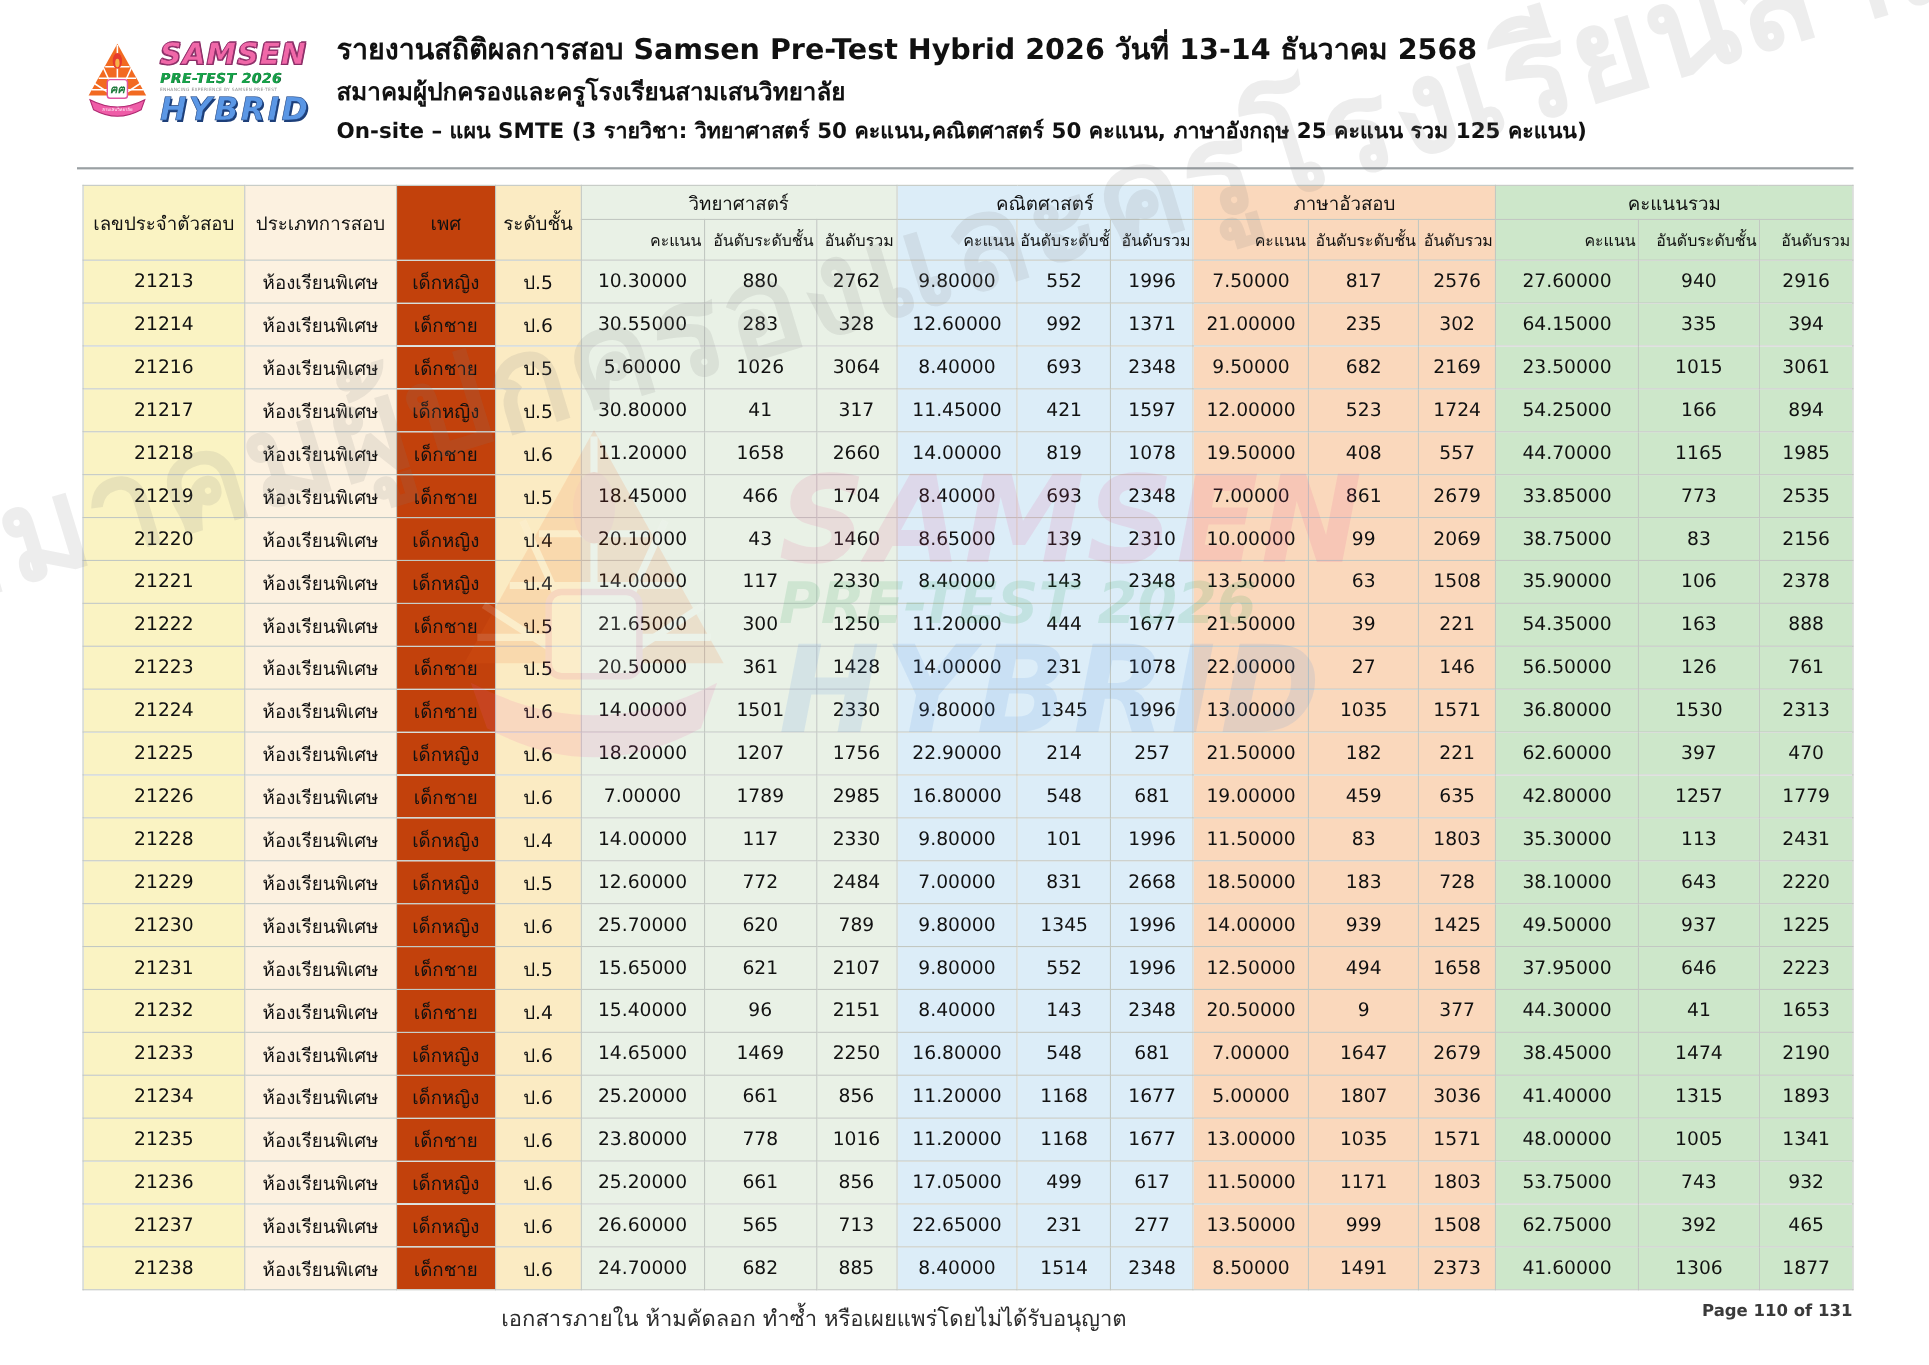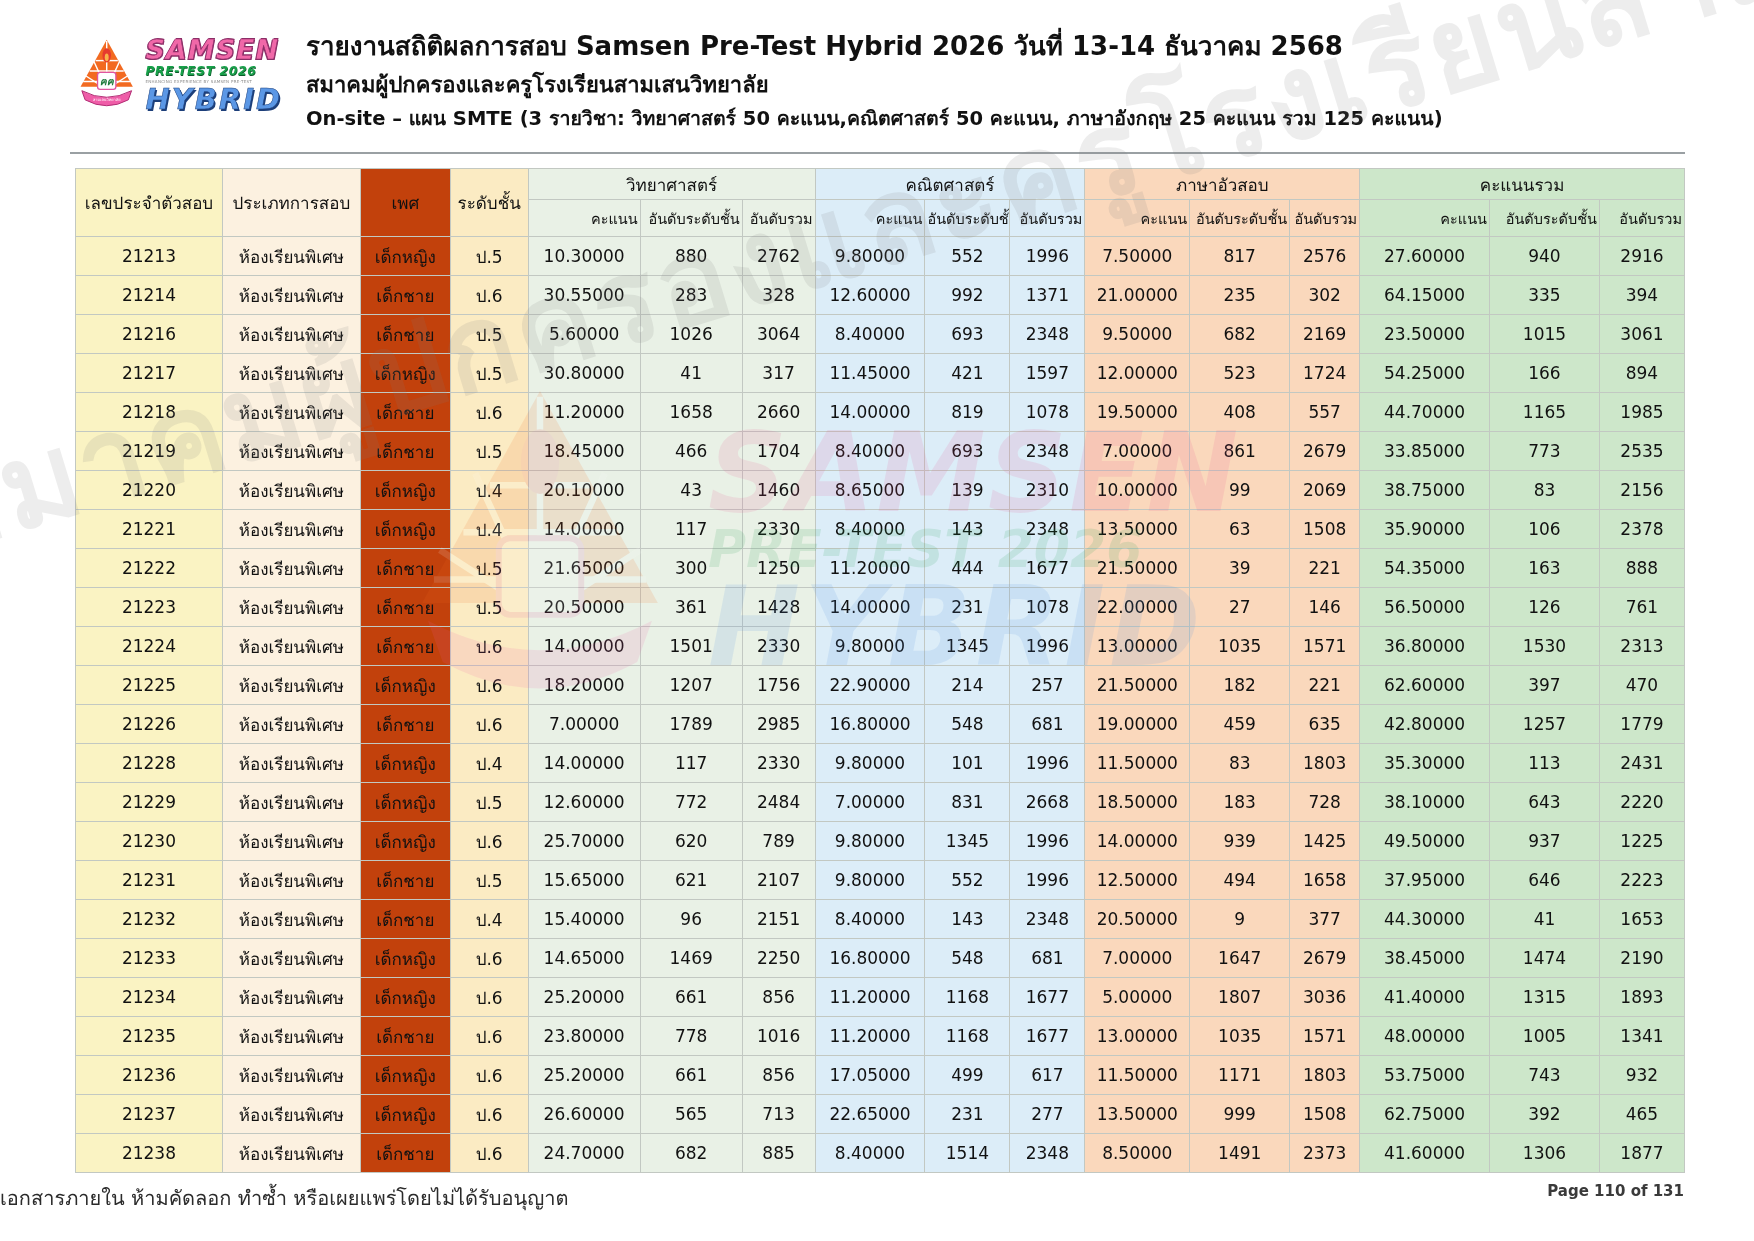--- a/index.html
+++ b/index.html
@@ -62,21 +62,21 @@
     opacity:0.13;z-index:3;pointer-events:none;
     display:flex;align-items:center;
   }
   .wm-logo .wm-emblem{flex:0 0 auto;}
   .wm-logo .wm-words{margin-left:18px;line-height:0.95;}
   .wm-samsen{font-size:110px;font-weight:bold;font-style:italic;color:#e6538f;letter-spacing:2px;}
   .wm-pretest{font-size:52px;font-weight:bold;font-style:italic;color:#1f9e4c;}
   .wm-hybrid{font-size:110px;font-weight:bold;font-style:italic;color:#4f8fe0;letter-spacing:4px;}
 
   
-  .footer-note{position:absolute;top:1182px;left:0;width:1480px;font-size:20px;color:#2b2b2b;z-index:4;}
+  .footer-note{position:absolute;top:1182px;left:0;width:1480px;text-align:center;font-size:20px;color:#2b2b2b;z-index:4;}
   .footer-page{position:absolute;top:1182px;right:70px;font-size:15px;color:#3a3a3a;font-weight:bold;z-index:4;}
 </style>
 </head>
 <body>
 
 <div class="page-header">
   <div class="logo">
     <svg width="92" height="98" viewBox="0 0 100 112">
       <polygon points="50,2 10,74 90,74" fill="#f26a21"></polygon>
       <g stroke="#ffffff" stroke-width="2.2">

